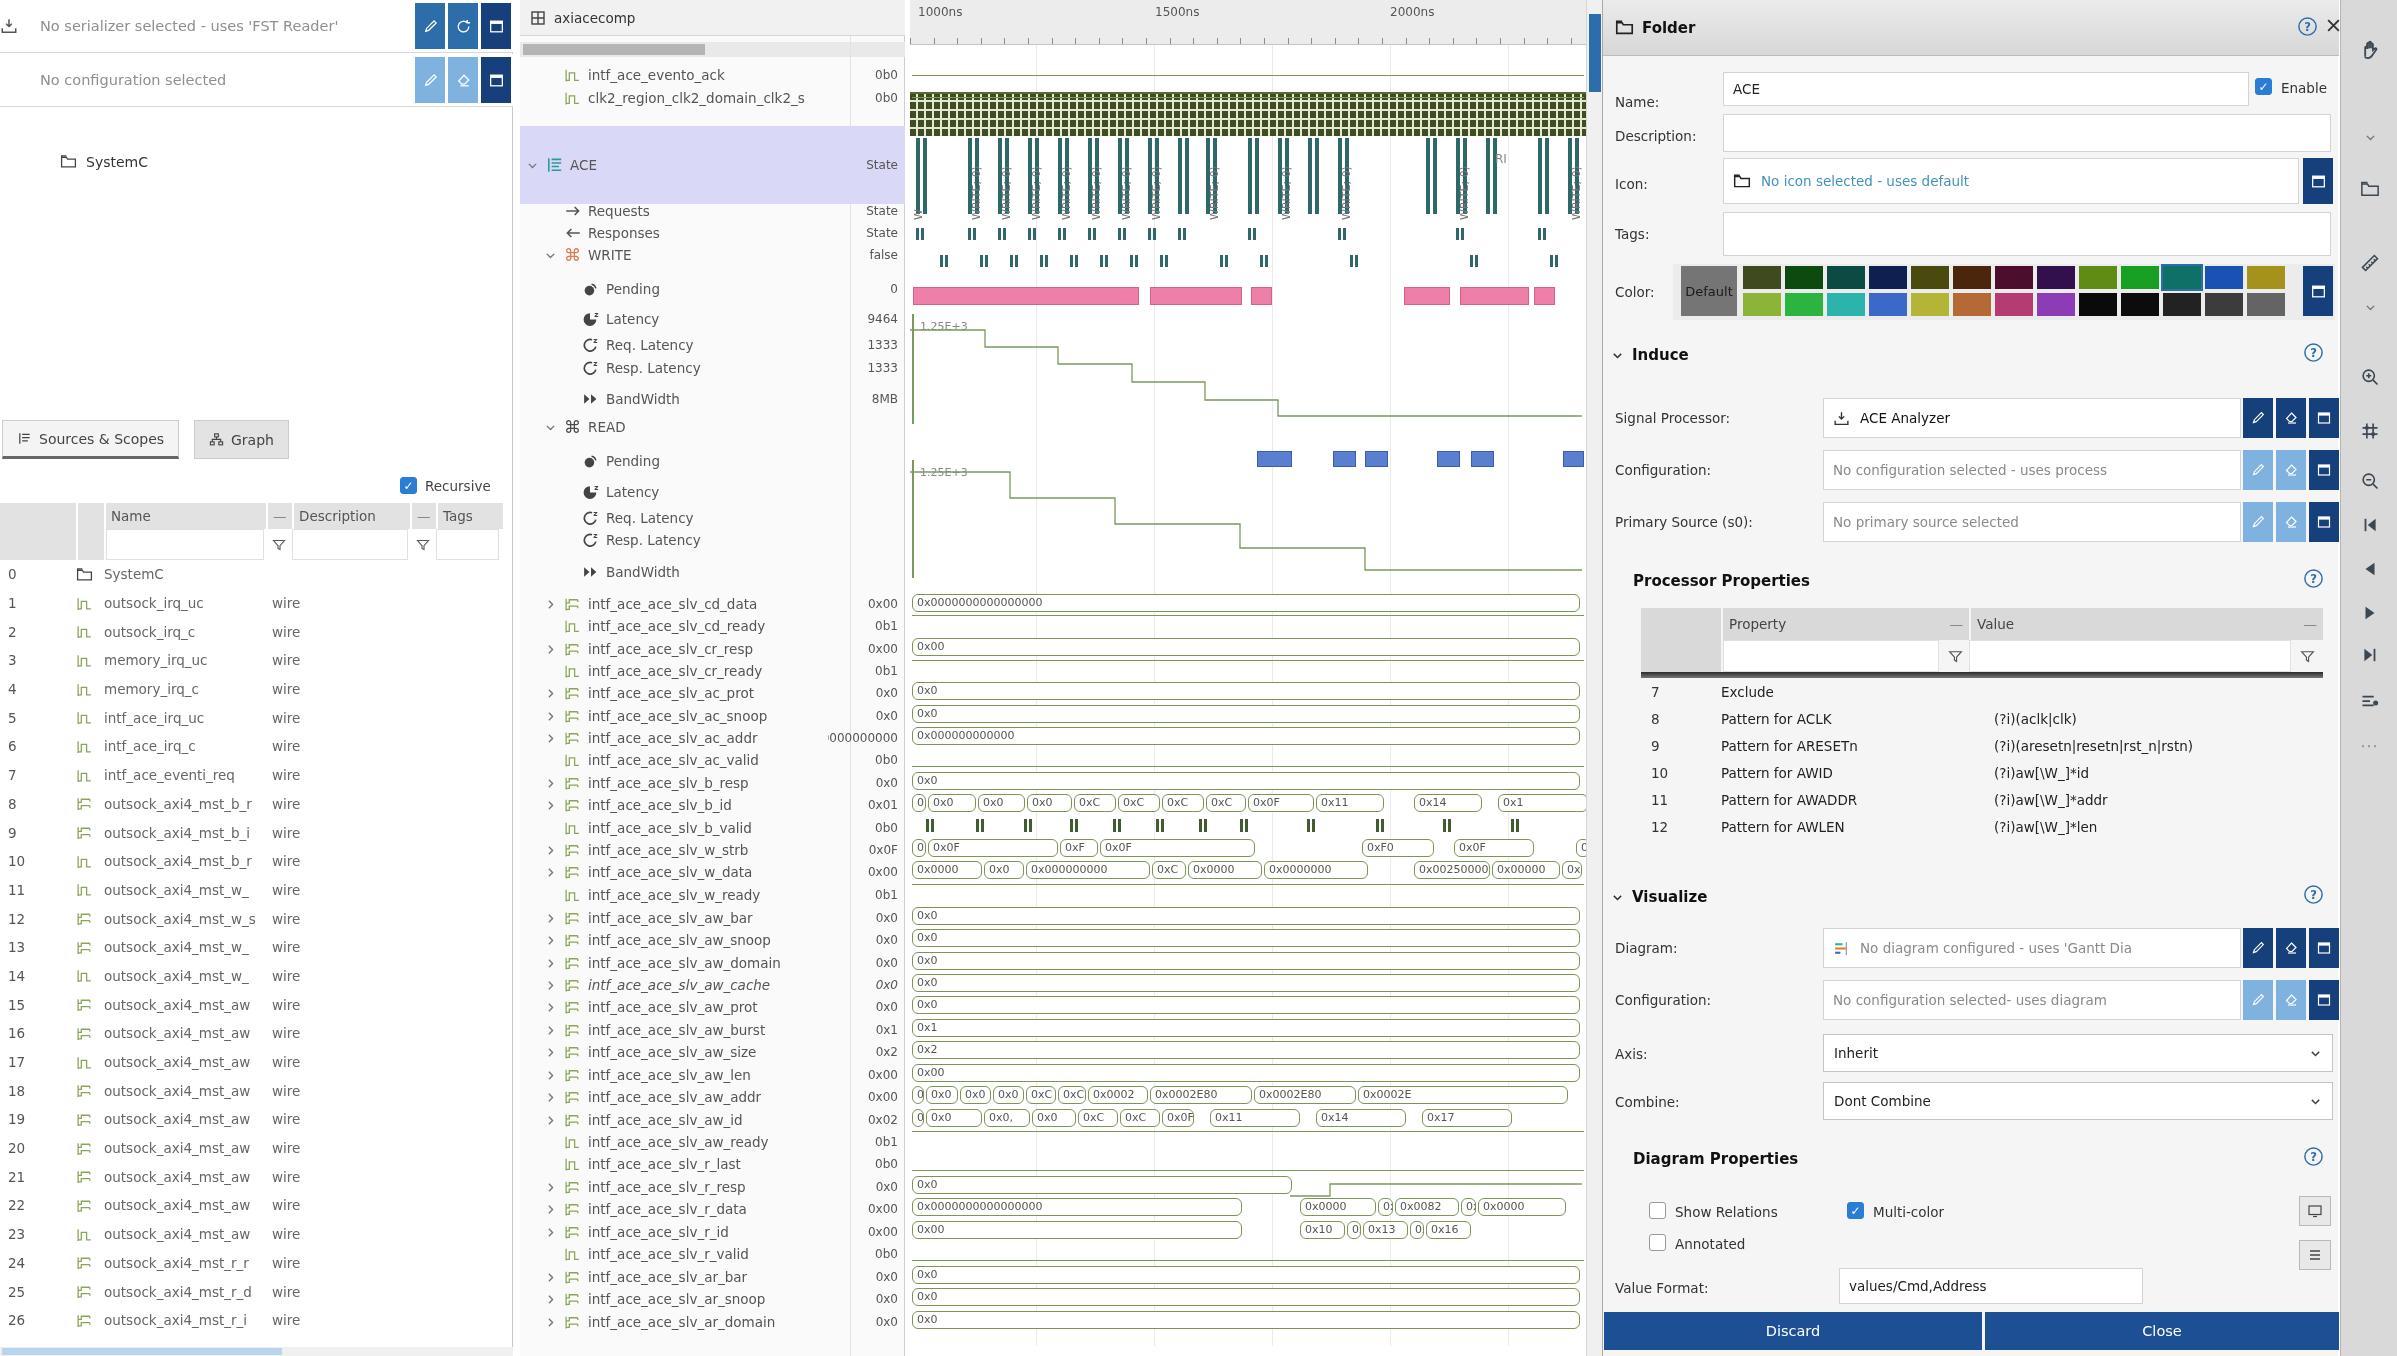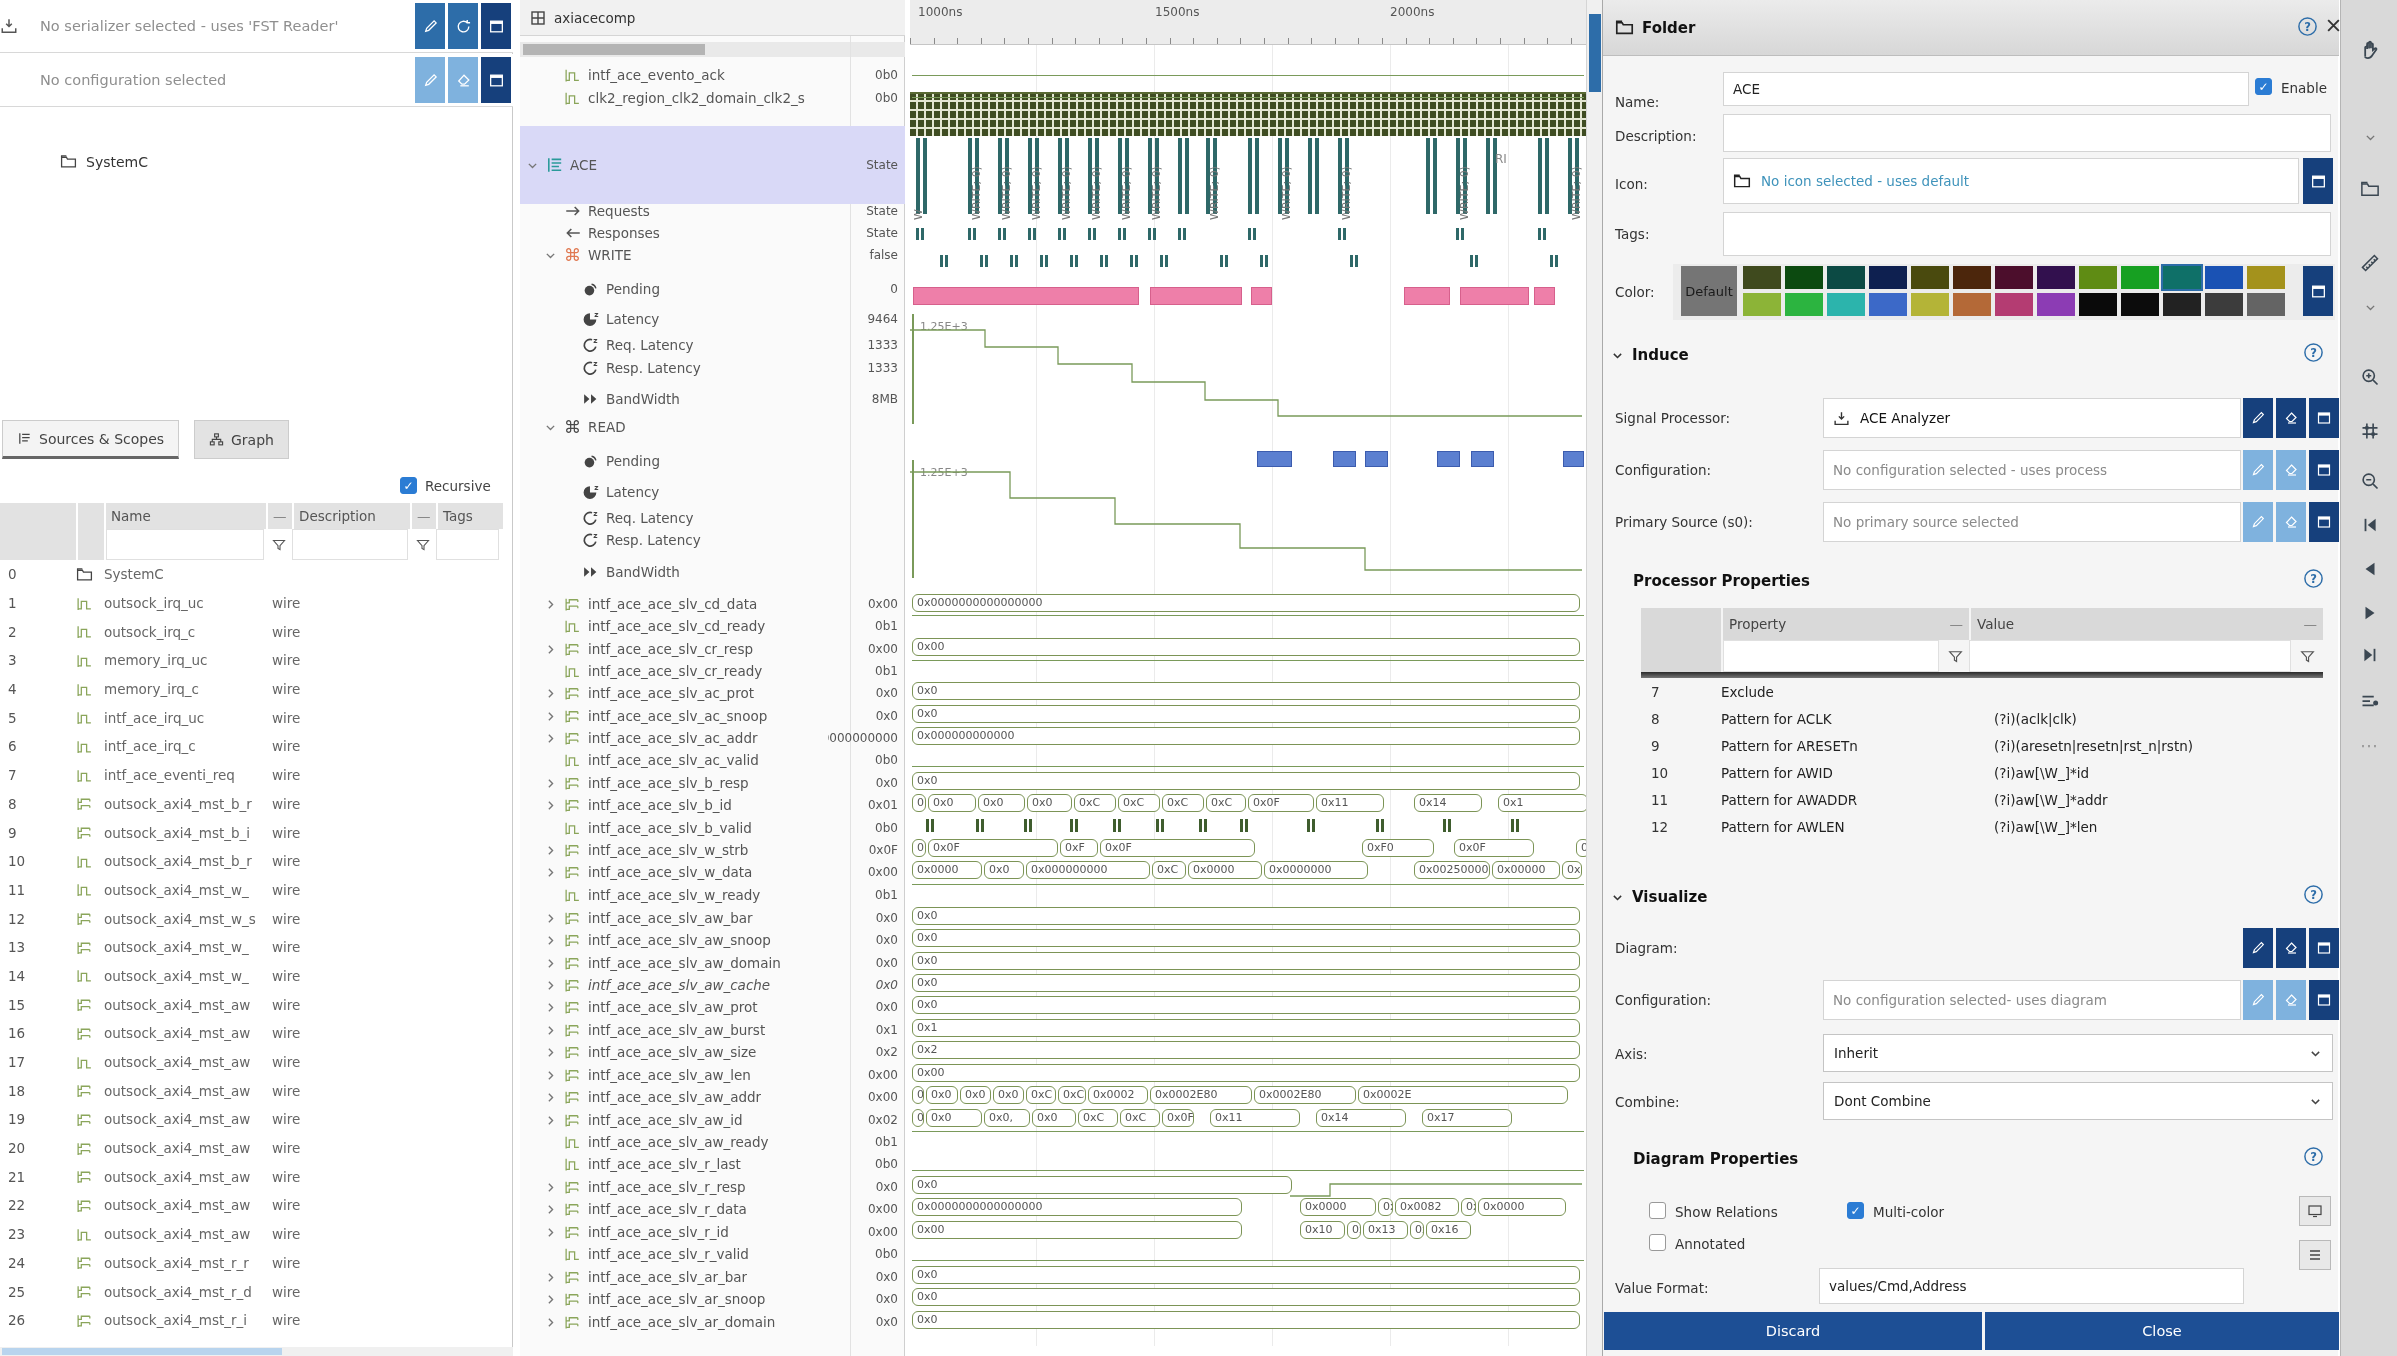--- a/index.html
+++ b/index.html
@@ -1644,20 +1644,31 @@
       <span>Visualize</span>
     </span>
     <span class="help" style="left:700px;top:884px">
         <svg width="21" height="21" viewBox="0 0 20 20">
           <circle cx="10" cy="10" r="8.2" fill="none" stroke="#2d6da9" stroke-width="1.4"></circle>
           <text x="10" y="14" text-anchor="middle" font-size="11" fill="#2d6da9" font-weight="bold">?</text>
         </svg>
       </span>
 
     <span class="lab" style="left:12px;top:940px">Diagram:</span>
+    <span class="fld" style="left:220px;top:928px;width:418px;height:40px;gap:10px">
+      <span>
+          <svg width="17" height="17" viewBox="0 0 16 16">
+            <path d="M2 4h7" stroke="#2cb4ac" stroke-width="2"></path>
+            <path d="M2 8h10" stroke="#e08030" stroke-width="2"></path>
+            <path d="M2 12h5" stroke="#3c69c8" stroke-width="2"></path>
+            <path d="M12.5 2v12" stroke="#888" stroke-width="1"></path>
+          </svg>
+        </span>
+      <span class="ph">No diagram configured - uses 'Gantt Dia</span>
+    </span>
     <span class="rbtns" style="left:640px;top:928px">
       <span class="rbtn b-navy">
           <svg width="16" height="16" viewBox="0 0 16 16" fill="none" stroke="#fff" stroke-width="1.2">
             <path d="M3.5 12.5l.9-2.8 7-7 1.9 1.9-7 7-2.8.9z"></path>
           </svg>
         </span>
       <span class="rbtn b-navy">
           <svg width="16" height="16" viewBox="0 0 16 16" fill="none" stroke="#fff" stroke-width="1.2">
             <path d="M8.5 3l4.5 4.5-4 4H6.5L3.5 8.5z"></path>
             <path d="M5 13h8"></path>
@@ -1733,21 +1744,21 @@
 
     <span class="cb cb-off abs" style="left:46px;top:1234px">✓</span>
     <span class="lab" style="left:72px;top:1236px">Annotated</span>
     <span class="sidebtn" style="left:696px;top:1240px">
         <svg width="16" height="16" viewBox="0 0 16 16" fill="none" stroke="#444" stroke-width="1.3">
           <path d="M3 4h10M3 8h10M3 12h10"></path>
         </svg>
       </span>
 
     <span class="lab" style="left:12px;top:1280px">Value Format:</span>
-    <span class="fld" style="left:216px;top:1268px;width:425px;height:36px">values/Cmd,Address</span>
+    <span class="fld" style="left:236px;top:1268px;width:304px;height:36px">values/Cmd,Address</span>
 
     <span class="bigbtn" style="left:1px;top:1312px;width:378px">Discard</span>
     <span class="bigbtn" style="left:382px;top:1312px;width:354px">Close</span>
   </div>
 
   <div id="side-toolbar" class="abs">
       <span class="tool" style="top: 34px;">
         <svg width="22" height="22" viewBox="0 0 16 16" fill="none" stroke="#3b4752" stroke-width="1.3">
           <path d="M4.5 13.5V6.8c0-.8 1.4-.8 1.4 0V8M5.9 7V4.2c0-.9 1.4-.9 1.4 0V7.6M7.3 4.6V3.4c0-.9 1.4-.9 1.4 0v4M8.7 4.6c0-.8 1.4-.8 1.4 0v4.2l1.4-1.2c.8-.6 1.6.3 1 1l-2.6 3.6c-.6.9-1.3 2.4-3.4 2.4-1.6 0-2-.5-2-.9"></path>
         </svg>

